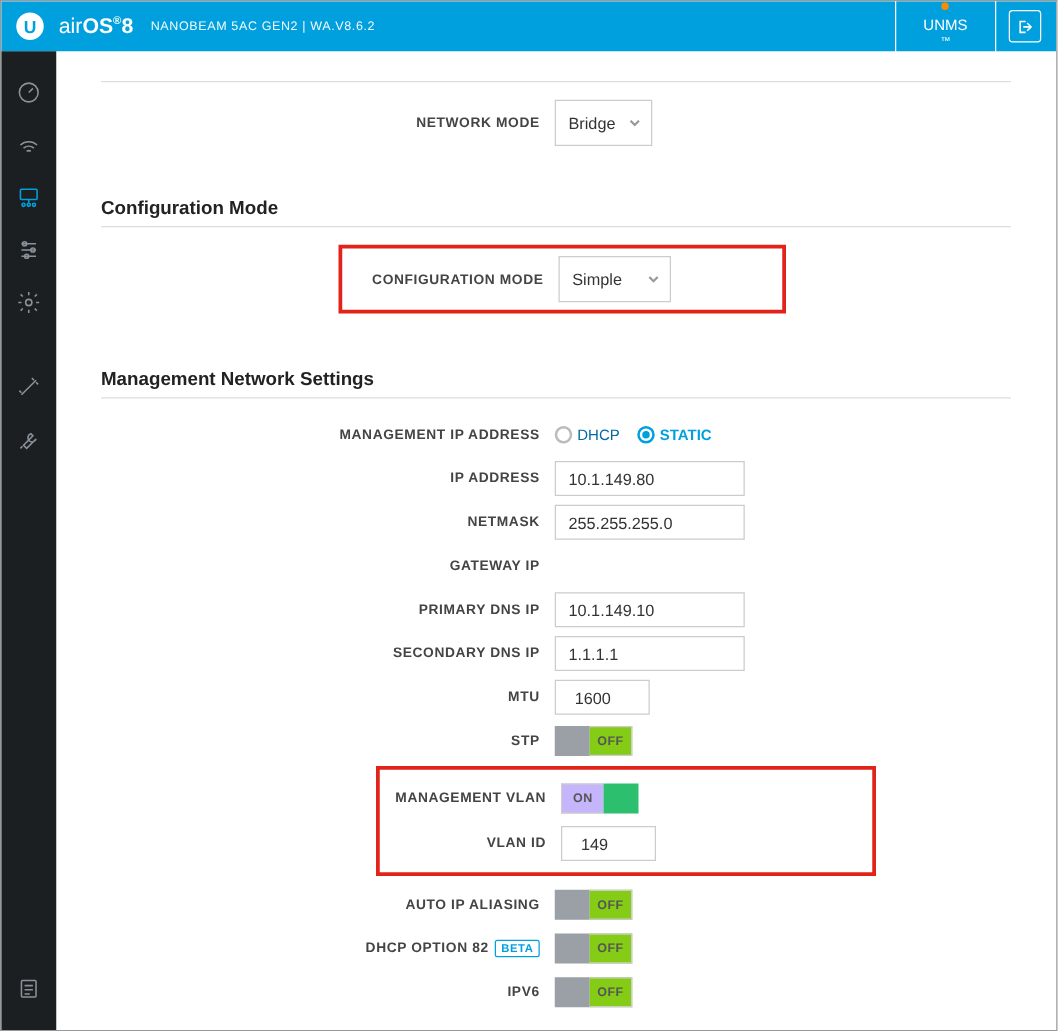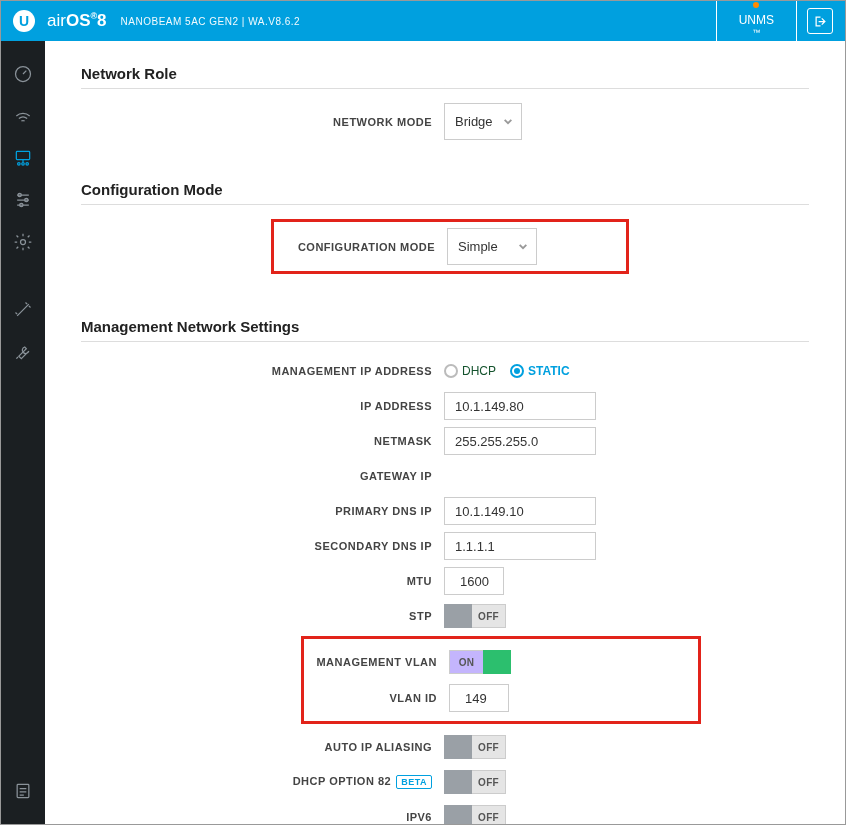--- a/index.html
+++ b/index.html
@@ -30,33 +30,33 @@
 .form-row { display: flex; align-items: center; min-height: 30px; margin-bottom: 5px; }
 .form-label { width: 363px; text-align: right; padding-right: 12px; font-size: 11px; font-weight: 700; letter-spacing: 0.5px; color: #444; text-transform: uppercase; }
 .form-control { display: flex; align-items: center; gap: 10px; }
 
 .select-box { position: relative; border: 1px solid #ccc; height: 37px; min-width: 90px; padding: 0 28px 0 10px; display: flex; align-items: center; font-size: 13px; cursor: pointer; background: #fff; }
 .select-box.small { min-width: 68px; }
 .select-chevron { position: absolute; right: 8px; top: 50%; transform: translateY(-50%); }
 .select-chevron svg { width: 10px; height: 10px; stroke: #999; fill: none; stroke-width: 2.2; }
 
 .text-input { border: 1px solid #ccc; height: 28px; width: 152px; padding: 0 10px; font-size: 13px; font-family: inherit; color: #333; }
-.text-input.narrow { width: 60px; padding-left: 15px; }
+.text-input.narrow { width: 76px; padding-left: 15px; }
 
 .radio-group { display: flex; gap: 14px; align-items: center; }
-.radio-item { display: flex; align-items: center; gap: 4px; cursor: pointer; font-size: 12px; color: #14532d; }
+.radio-item { display: flex; align-items: center; gap: 4px; cursor: pointer; font-size: 12px; color: #0369a1; }
 .radio-circle { width: 14px; height: 14px; border: 2px solid #bbb; border-radius: 50%; position: relative; }
 .radio-item.checked .radio-circle { border-color: #00a0df; }
 .radio-item.checked .radio-circle::after { content: ""; position: absolute; inset: 2px; background: #00a0df; border-radius: 50%; }
 .radio-item.checked { color: #00a0df; font-weight: 600; }
 
 .toggle-widget { width: 62px; height: 24px; display:flex; cursor:pointer; font-size:10px; font-weight:600; letter-spacing:0.3px; color:#555;}
 .toggle-widget .seg { display:flex; align-items:center; justify-content:center; }
 .toggle-widget.off .seg-a { width:28px; background:#9aa0a6; }
-.toggle-widget.off .seg-b { flex:1; background:#e5e5e5; border:1px solid #ccc; border-left:none; }
+.toggle-widget.off .seg-b { flex:1; background:#84cc16; border:1px solid #ccc; border-left:none; }
 .toggle-widget.on .seg-a { flex:1; background:#c4b5fd; border:1px solid #ccc; border-right:none; }
 .toggle-widget.on .seg-b { width:28px; background:#2cbf6e; }
 
 .beta-badge { display:inline-block; border:1px solid #00a0df; color:#00a0df; font-size:9px; font-weight:700; padding:1px 4px; border-radius:2px; margin-left:5px; vertical-align:middle;}
 
 .highlight-box { border: 3px solid #e2231a; padding: 6px 8px; margin: 2px 0 8px 0; }
 
 .spacer { height: 18px; }
 </style>
 </head>
@@ -132,21 +132,20 @@
   <div class="sidebar-item sidebar-bottom">
     <svg viewBox="0 0 24 24">
         <rect x="5" y="4" width="14" height="16" rx="1"></rect>
         <path d="M8 9h8M8 13h8M8 17h5"></path>
       </svg>
   </div>
 </div>
 
 <div class="content">
 
-  <div class="section-title">Network Role</div>
   <div class="section-rule"></div>
   <div class="form-row">
     <div class="form-label">NETWORK MODE</div>
     <div class="form-control">
       <div class="select-box small">
         <span>Bridge</span>
         <span class="select-chevron"><svg viewBox="0 0 12 12">
               <path d="M2 4l4 4 4-4"></path>
             </svg></span>
       </div>

